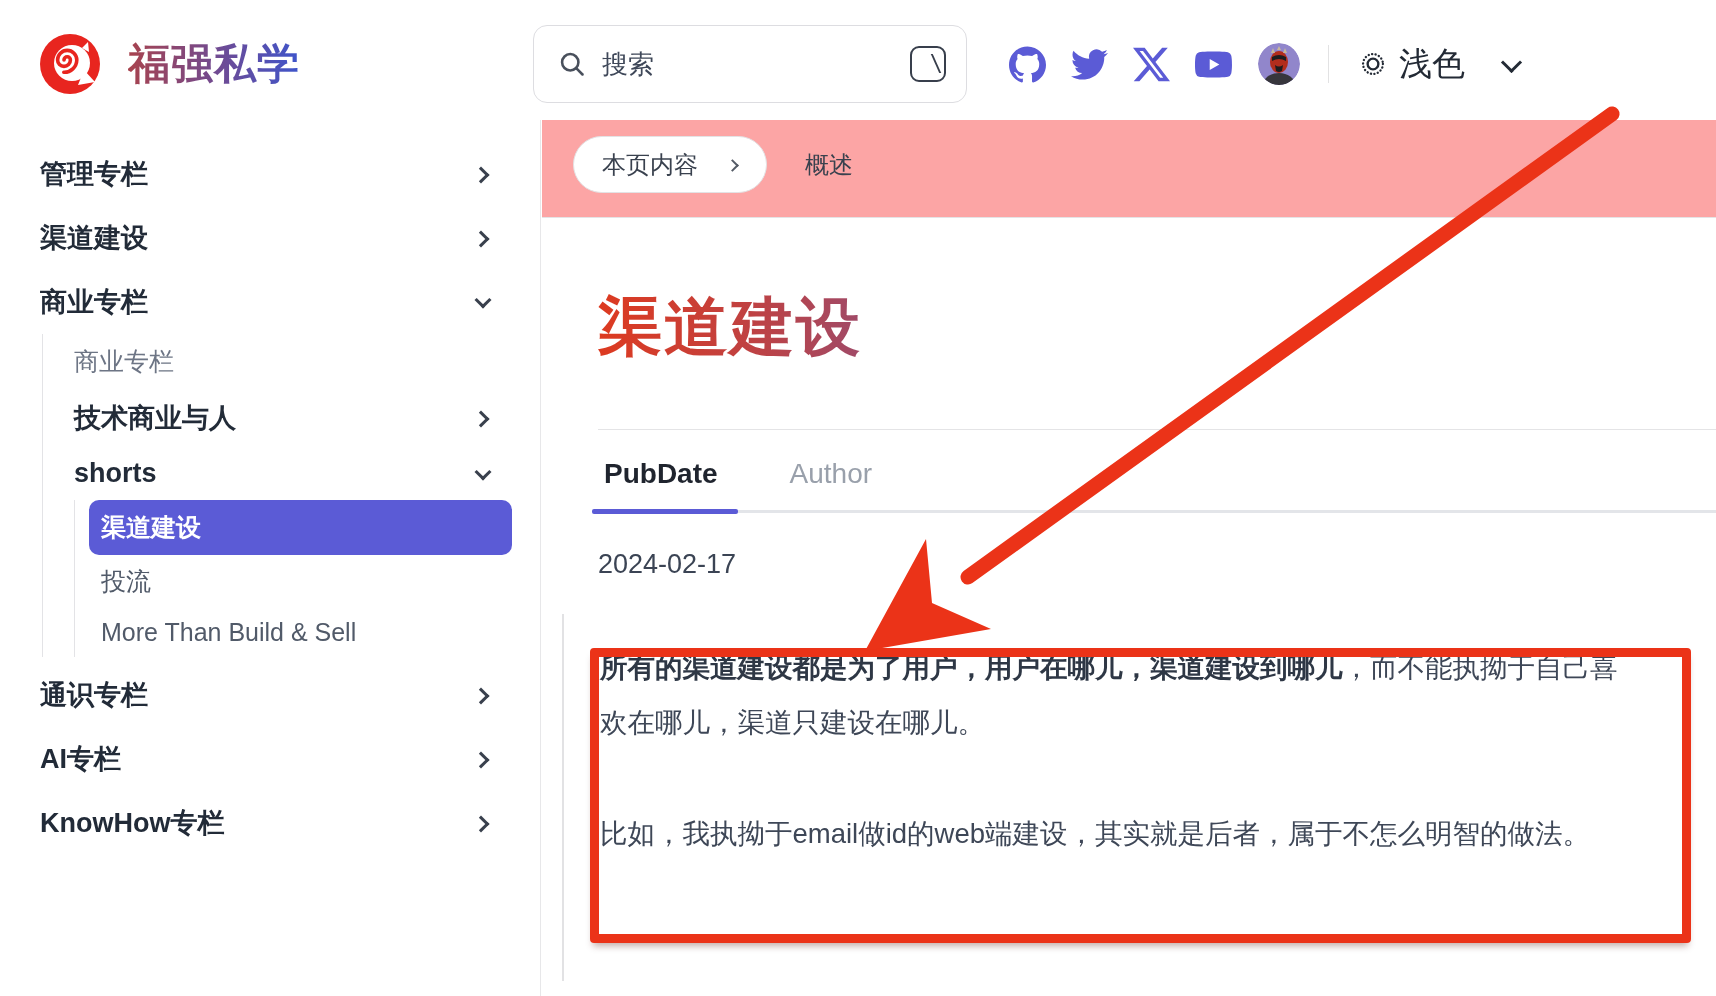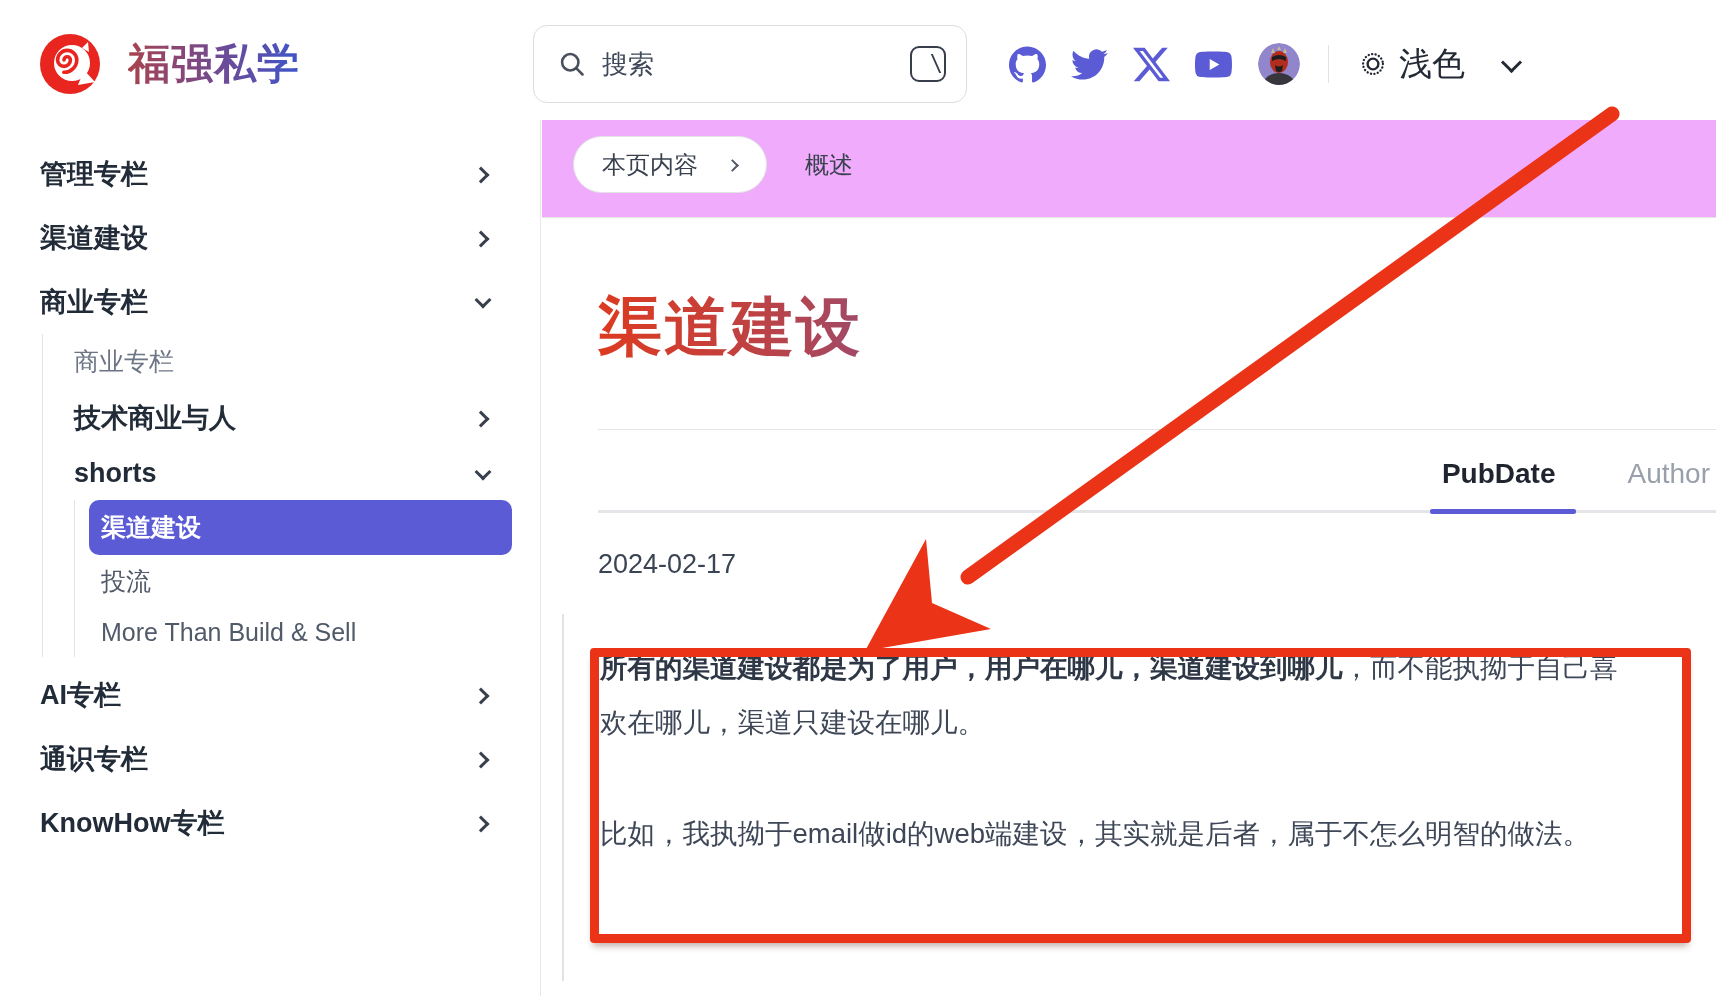--- a/index.html
+++ b/index.html
@@ -46,38 +46,38 @@
            padding:11px 22px 11px 0; cursor:pointer; }
   .s-sub-label { font-size:25px; color:#6d7585; }
   .s-sub-label.strong { font-size:27px; font-weight:bold; color:#222b38; }
   .group2 { border-left:1px solid #e3e3e6; padding-left:26px; }
   .s-leaf { padding:10px 0; font-size:25px; color:#515a69; cursor:pointer; }
   .s-leaf.active { background:#5b5bd6; color:#fff; font-weight:bold; border-radius:10px;
                    margin-left:-12px; padding:11px 0 11px 12px; }
 
   
   .main { position:absolute; top:112px; left:542px; width:1174px; height:884px; background:#fff; }
-  .page-bar { height:106px; background:#f0abfc; border-bottom:1px solid #e4e4e6;
+  .page-bar { height:106px; background:#fca5a5; border-bottom:1px solid #e4e4e6;
               display:flex; align-items:center; padding-left:31px; gap:38px; }
   .otp-pill { height:57px; background:#fff; border:1.5px solid #e3e3e5; border-radius:29px;
               display:flex; align-items:center; padding:0 26px 0 28px; gap:30px; cursor:pointer; }
   .otp-label { font-size:24px; color:#39414e; }
   .chev-sm { width:12px; height:12px; position:relative; }
   .chev-sm::before { content:""; position:absolute; top:2px; left:0; width:7px; height:7px;
       border-right:2.5px solid #545b66; border-bottom:2.5px solid #545b66; transform:rotate(-45deg); }
   .cur-section { font-size:24px; color:#39414e; }
 
   .doc { padding:0 0 0 56px; }
   .doc-title { margin-top:66px; font-size:64px; font-weight:bold; letter-spacing:2px; display:inline-block;
                background:linear-gradient(90deg,#dd3a20 0%, #c14140 55%, #a04a68 100%);
                -webkit-background-clip:text; background-clip:text; color:transparent; }
   .title-divider { margin-top:58px; border-top:1.5px solid #e4e4e6; width:1118px; }
 
   .tabs { display:flex; gap:60px; margin-top:20px; position:relative; width:1118px;
-          border-bottom:3px solid #e3e5e9;justify-content:flex-end; }
+          border-bottom:3px solid #e3e5e9; }
   .tab { padding:8px 6px 20px 6px; font-size:28px; color:#99a0ab; cursor:pointer; position:relative; }
   .tab.active { color:#1f242e; font-weight:bold; }
   .tab.active::after { content:""; position:absolute; left:-6px; right:-14px; bottom:-4px; height:5px;
                        background:#5b5bd6; border-radius:2px; }
 
   .pub-date { margin-top:36px; font-size:27px; color:#3b4454; }
 
   blockquote.quote { margin-top:34px; margin-left:-36px; border-left:2.5px solid #e2e2e4;
                      padding:26px 0 120px 36px; }
   .quote p { font-size:27.5px; line-height:55px; color:#3e4757; width:940px; max-width:1040px; }
@@ -200,25 +200,25 @@
       <span class="chev down"></span>
     </div>
     <div class="group2">
       <div class="s-leaf active">渠道建设</div>
       <div class="s-leaf">投流</div>
       <div class="s-leaf">More Than Build &amp; Sell</div>
     </div>
   </div>
 
   <div class="s-row">
+    <span class="s-row-label">通识专栏</span>
+    <span class="chev"></span>
+  </div>
+  <div class="s-row">
     <span class="s-row-label">AI专栏</span>
-    <span class="chev"></span>
-  </div>
-  <div class="s-row">
-    <span class="s-row-label">通识专栏</span>
     <span class="chev"></span>
   </div>
   <div class="s-row">
     <span class="s-row-label">KnowHow专栏</span>
     <span class="chev"></span>
   </div>
 </nav>
 
 <main class="main">
   <div class="page-bar">

